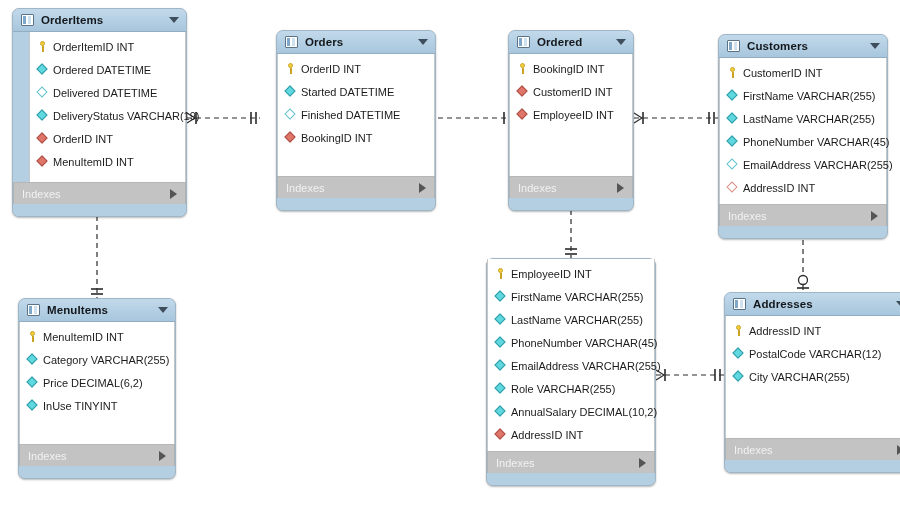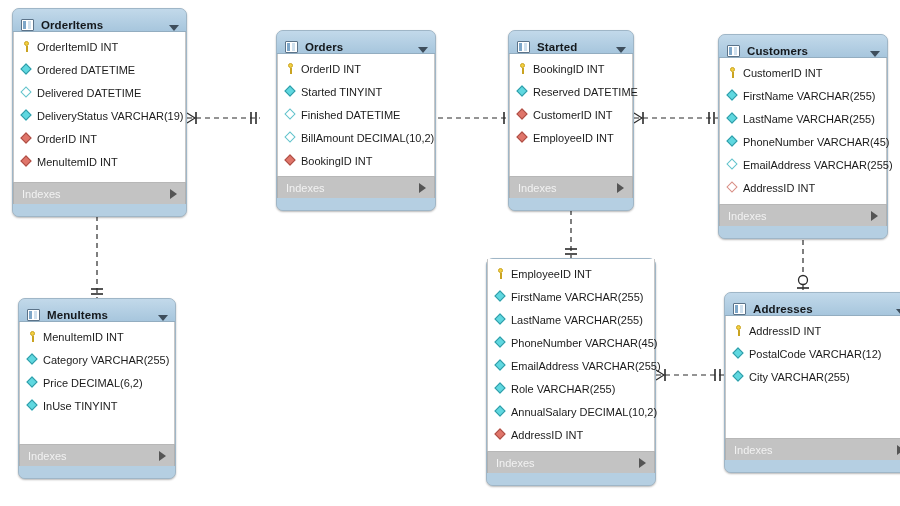--- a/index.html
+++ b/index.html
@@ -15,21 +15,21 @@
     position:absolute;
     background:#b5cfe2;
     border:1px solid #9fb6c7;
     border-radius:7px;
     box-shadow:0 1px 2px rgba(0,0,0,.28);
     box-sizing:border-box;
     z-index:5;
   }
   .tbl-hdr{
     height:23px;
-    display:flex;align-items:flex-end;
+    display:flex;align-items:center;
     padding:0 7px 0 8px;
     background:linear-gradient(#c2d9ea,#a7c6dd);
     border-radius:6px 6px 0 0;
     border-bottom:1px solid #93adc0;
     box-sizing:border-box;
   }
   .tbl-ico{
     width:13px;height:12px;flex:0 0 auto;margin-right:7px;
     background:#ffffff;
     border:1px solid #5b7389;
@@ -178,21 +178,21 @@
         <circle cx="14" cy="67" r="4.5" fill="#ffffff" stroke="#2b2b2b" stroke-width="1.3"></circle>
         <line x1="8" y1="75" x2="20" y2="75" stroke="#2b2b2b" stroke-width="1.6"></line>
       </svg>
     </div>
     <div class="tbl" style="left: 12px; top: 8px; width: 175px;">
       <div class="tbl-hdr">
         <span class="tbl-ico"></span>
         <span class="tbl-name">OrderItems</span>
         <span class="tbl-caret"></span>
       </div>
-      <div class="tbl-body" style="height: 150px;">
+      <div class="tbl-body" style="height: 150px; margin-left: 16px;">
         <div class="fld">
           <span class="fld-ico d-key ic-key"></span>
           <span class="fld-txt">OrderItemID INT</span>
         </div>
         <div class="fld">
           <span class="fld-ico d-cyan-fill">
             <span class="ic-dia"></span>
           </span>
           <span class="fld-txt">Ordered DATETIME</span>
         </div>
@@ -235,63 +235,51 @@
       </div>
       <div class="tbl-body" style="height: 122px;">
         <div class="fld">
           <span class="fld-ico d-key ic-key"></span>
           <span class="fld-txt">OrderID INT</span>
         </div>
         <div class="fld">
           <span class="fld-ico d-cyan-fill">
             <span class="ic-dia"></span>
           </span>
-          <span class="fld-txt">Started TINYINT</span>
+          <span class="fld-txt">Started DATETIME</span>
         </div>
         <div class="fld">
           <span class="fld-ico d-cyan-open">
             <span class="ic-dia"></span>
           </span>
           <span class="fld-txt">Finished DATETIME</span>
         </div>
         <div class="fld">
-          <span class="fld-ico d-cyan-open">
-            <span class="ic-dia"></span>
-          </span>
-          <span class="fld-txt">BillAmount DECIMAL(10,2)</span>
-        </div>
-        <div class="fld">
           <span class="fld-ico d-red-fill">
             <span class="ic-dia"></span>
           </span>
           <span class="fld-txt">BookingID INT</span>
         </div>
       </div>
       <div class="tbl-idx">
         <span class="idx-txt">Indexes</span>
         <span class="idx-arrow"></span>
       </div>
       <div class="tbl-foot"></div>
     </div>
     <div class="tbl" style="left: 508px; top: 30px; width: 126px;">
       <div class="tbl-hdr">
         <span class="tbl-ico"></span>
-        <span class="tbl-name">Started</span>
+        <span class="tbl-name">Ordered</span>
         <span class="tbl-caret"></span>
       </div>
       <div class="tbl-body" style="height: 122px;">
         <div class="fld">
           <span class="fld-ico d-key ic-key"></span>
           <span class="fld-txt">BookingID INT</span>
-        </div>
-        <div class="fld">
-          <span class="fld-ico d-cyan-fill">
-            <span class="ic-dia"></span>
-          </span>
-          <span class="fld-txt">Reserved DATETIME</span>
         </div>
         <div class="fld">
           <span class="fld-ico d-red-fill">
             <span class="ic-dia"></span>
           </span>
           <span class="fld-txt">CustomerID INT</span>
         </div>
         <div class="fld">
           <span class="fld-ico d-red-fill">
             <span class="ic-dia"></span>

